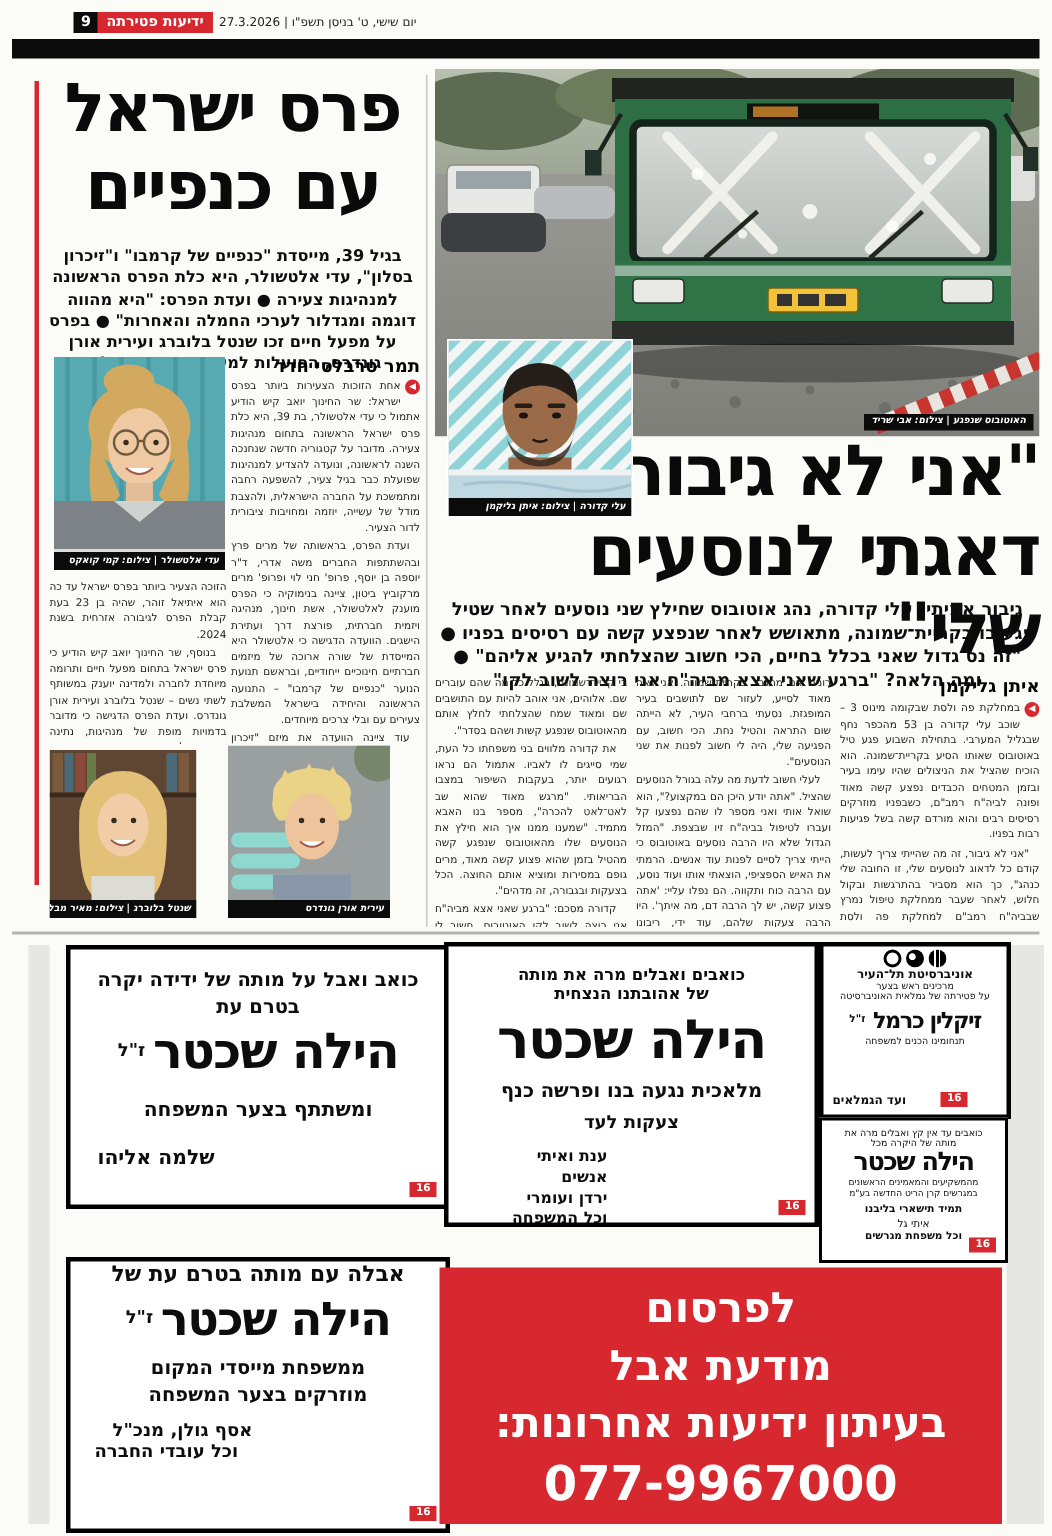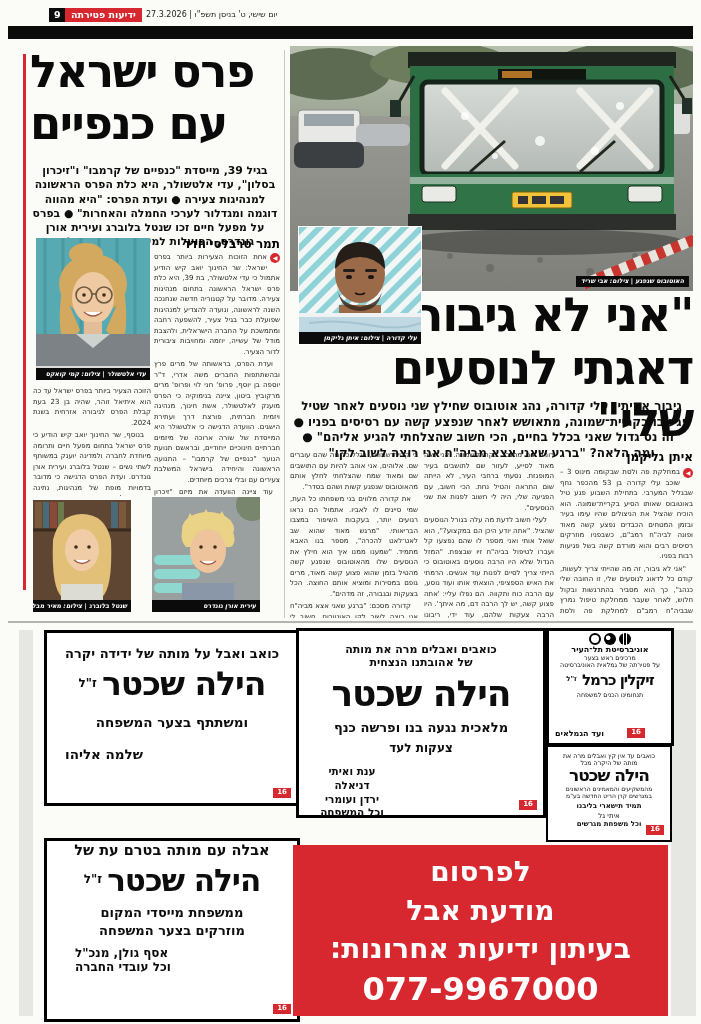--- a/index.html
+++ b/index.html
@@ -6,21 +6,21 @@
   body{width:701px;height:1024px;position:relative;background:#fbfbf8;overflow:hidden;
        font-family:"DejaVu Sans",sans-serif;color:#111;direction:rtl;}
   .abs{position:absolute;}
   
   #pagenum-box{left:49px;top:8px;background:#0b0b0b;color:#fff;font-size:9.5px;font-weight:bold;padding:1px 5px 2px;}
   #brand-box{left:65px;top:8px;background:#d7282f;color:#fff;font-size:9.5px;font-weight:bold;padding:1px 6px 2px;}
   #dateline{left:146px;top:10px;font-size:8px;color:#222;direction:rtl;}
   #topbar{left:8px;top:26px;width:685px;height:13px;background:#0b0b0b;}
   
   #redline{left:23px;top:54px;width:3px;height:536px;background:#d7282f;}
-  #lheadline{left:30px;top:46px;width:250px;text-align:left;font-size:45px;font-weight:900;
+  #lheadline{left:30px;top:46px;width:250px;text-align:center;font-size:45px;font-weight:900;
              line-height:1.15;letter-spacing:-1.5px;color:#0a0a0a;}
   #lsubhead{left:32px;top:164px;width:246px;text-align:center;font-weight:bold;font-size:10.8px;line-height:1.32;color:#0d0d0d;}
   .byline{font-weight:bold;font-size:12px;color:#000;}
   #lbyline{left:154px;top:237px;width:126px;text-align:right;}
   .newscol{font-size:7px;line-height:1.5;text-align:justify;overflow:hidden;color:#1c1c1c;}
   .newscol p{margin:0 0 2px;text-indent:7px;}
   .newscol p:first-of-type{text-indent:0;}
   #lcolright{left:154px;top:252px;width:126px;height:244px;}
   #lcolleft{left:33px;top:386px;width:118px;height:110px;}
   .arrow-bullet{float:right;width:10px;height:10px;border-radius:50%;background:#d7282f;color:#fff;
@@ -297,51 +297,52 @@
     <p>קדורה מסכם: "ברגע שאני אצא מביה"ח אני רוצה לשוב לקו האוטובוס, חשוב לי להמשיך ולסייע שם בקריית־שמונה ולפגוש את האנשים שהצלתי מחדש". את עלי הגיבור ביקר אתמול ח"כ בני גנץ, שהגיע לבקר את החיילים הפצועים שהגיעו בימים האחרונים לטיפול בביה"ח רמב"ם מגזרות הלחימה בלבנון. משם הוא המשיך את דרכו לקריית־שמונה וקיבוץ משגב עם שבגבול הצפון.</p>
   </div>
 
 <div class="abs" id="hdivider"></div>
 
 <div class="abs strip" id="lstrip"></div>
 <div class="abs strip" id="rstrip"></div>
 
 <div class="abs obit" id="obit1">
   <div style="margin-top:12px" class="ob-line">כואב ואבל על מותה של ידידה יקרה</div>
+  <div class="ob-line">בטרם עת</div>
   <div style="margin-top:4px">
     <span class="ob-name" style="font-size:33px">הילה שכטר</span>
     <span class="ob-zl">ז"ל</span>
   </div>
   <div class="ob-line" style="margin-top:12px;font-size:13.5px">ומשתתף בצער המשפחה</div>
   <div class="ob-line sig-left" style="margin-top:14px;font-size:13.5px">שלמה אליהו</div>
   <span class="tag16">16</span>
 </div>
 
 <div class="abs obit" id="obit2">
   <div class="ob-line" style="font-size:14.5px">אבלה עם מותה בטרם עת של</div>
   <div style="margin-top:3px">
     <span class="ob-name" style="font-size:31px">הילה שכטר</span>
     <span class="ob-zl">ז"ל</span>
   </div>
   <div class="ob-line" style="margin-top:8px;font-size:13px">ממשפחת מייסדי המקום</div>
   <div class="ob-line" style="font-size:13px">מוזרקים בצער המשפחה</div>
   <div class="sig-left" style="margin-top:7px;font-size:12px;padding-left:28px;font-weight:600">אסף גולן, מנכ"ל</div>
-  <div class="sig-left" style="font-size:12px;padding-left:28px;font-weight:600">וכל עובדי החברה</div>
+  <div class="sig-left" style="font-size:12px;padding-left:16px;font-weight:600">וכל עובדי החברה</div>
   <span class="tag16">16</span>
 </div>
 
 <div class="abs obit" id="obit3">
   <div style="margin-top:12px;font-size:11px;font-weight:600">כואבים ואבלים מרה את מותה</div>
   <div style="font-size:11px;font-weight:600">של אהובתנו הנצחית</div>
   <div class="ob-name" style="font-size:36px;margin-top:6px">הילה שכטר</div>
   <div class="ob-line" style="margin-top:6px;font-size:13px">מלאכית נגעה בנו ופרשה כנף</div>
   <div style="margin-top:5px;font-size:12px;font-weight:600">צעקות לעד</div>
-  <div style="margin-top:10px;text-align:center;padding-right:138px;font-size:10.5px;line-height:1.3;font-weight:600">
+  <div style="margin-top:10px;text-align:right;padding-right:138px;font-size:10.5px;line-height:1.3;font-weight:600">
     <div>ענת ואיתי</div>
-    <div>דניאלה</div>
+    <div>אנשים</div>
     <div>ירדן ועומרי</div>
     <div>וכל המשפחה</div>
   </div>
   <span class="tag16">16</span>
 </div>
 
 <div class="abs obit" id="noticeA">
   <div class="logo-row">
     <span class="ulogo mark"></span>
     <span class="ulogo solid"></span>

